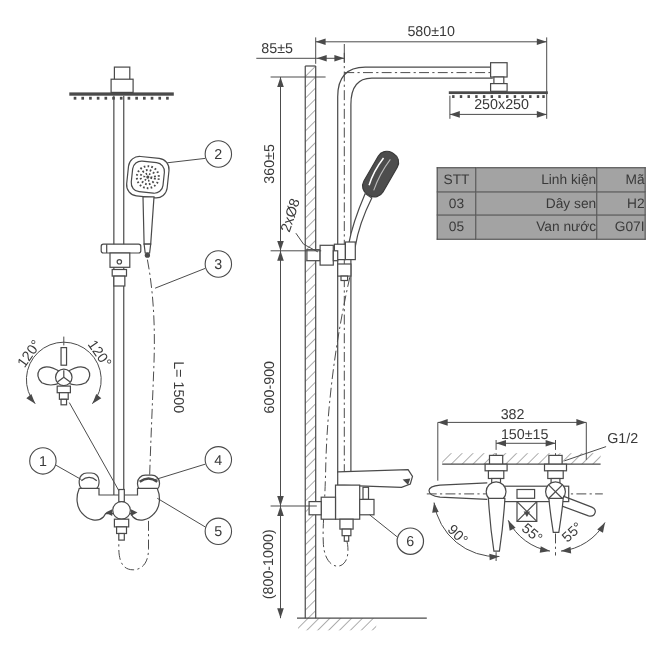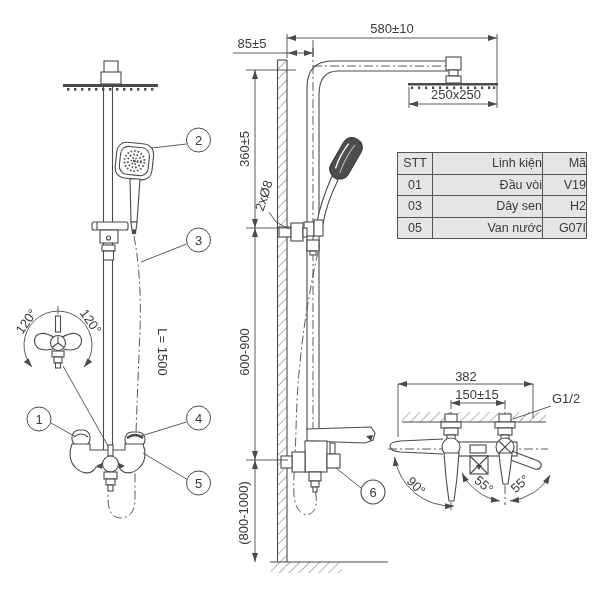--- a/index.html
+++ b/index.html
@@ -3,21 +3,21 @@
 <meta charset="utf-8">
 <style>
   html,body{margin:0;padding:0;background:#ffffff;}
   .canvas{position:relative;width:600px;height:600px;background:#ffffff;overflow:hidden;
           font-family:"Liberation Sans",sans-serif;}
   .canvas svg{position:absolute;left:0;top:0;}
   svg text{fill:#3a3a3a;font-family:"Liberation Sans",sans-serif;font-size:13px;}
   svg .dimtxt{font-size:13px;}
   svg .callout-num{font-size:13px;}
   .parts-table{position:absolute;left:397px;top:152px;width:186px;border-collapse:collapse;
-               table-layout:fixed;font-size:12.5px;color:#3a3a3a;background:#e5e5e5;}
+               table-layout:fixed;font-size:12.5px;color:#3a3a3a;background:#a3a3a3;}
   .parts-table th,.parts-table td{border:1.2px solid #555;height:20.5px;padding:0 0 0 5px;
                font-weight:normal;text-align:right;white-space:nowrap;overflow:visible;line-height:1;}
   .parts-table .c-stt{width:34px;text-align:center;padding:0;}
   .parts-table .c-part{width:104px;}
   .parts-table .c-code{width:40px;padding-left:3px;margin-top:24px;}
 </style>
 </head>
 <body>
 
 <div class="canvas">
@@ -316,25 +316,20 @@
 <table class="parts-table">
   <thead>
     <tr>
       <th class="c-stt">STT</th>
       <th class="c-part">Linh kiện</th>
       <th class="c-code">Mã</th>
     </tr>
   </thead>
   <tbody>
     <tr>
-      <td class="c-stt">01</td>
-      <td class="c-part">Đầu vòi</td>
-      <td class="c-code">V19</td>
-    </tr>
-    <tr>
       <td class="c-stt">03</td>
       <td class="c-part">Dây sen</td>
       <td class="c-code">H2</td>
     </tr>
     <tr>
       <td class="c-stt">05</td>
       <td class="c-part">Van nước</td>
       <td class="c-code">G07I</td>
     </tr>
   </tbody>

